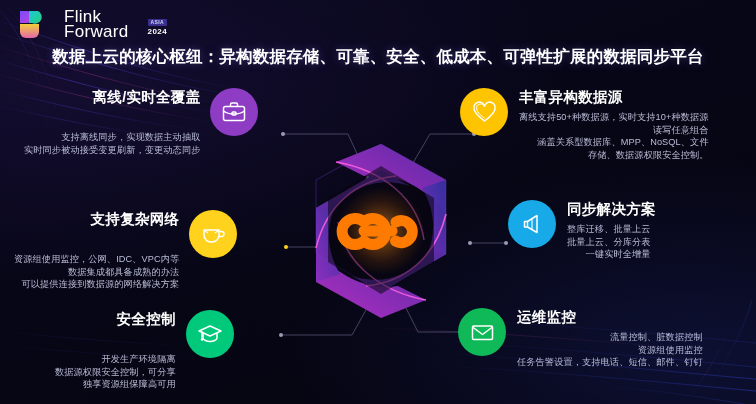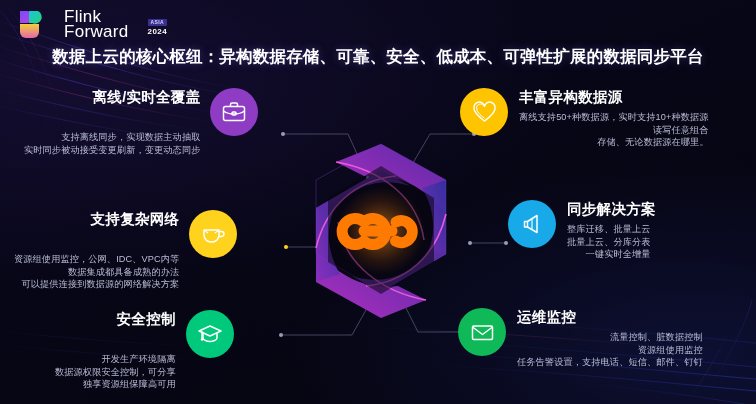--- a/index.html
+++ b/index.html
@@ -306,21 +306,22 @@
       <svg width="27" height="27" viewBox="0 0 27 27" fill="none" stroke="#fff" stroke-width="1.5" stroke-linejoin="round">
         <path d="M13.5 22 C6 16.5 3 13.2 3 9.6 A5.2 5.2 0 0 1 13.5 7.2 A5.2 5.2 0 0 1 24 9.6 C24 13.2 21 16.5 13.5 22 Z"></path>
         <path d="M13.5 19.2 C8 15.1 5.8 12.6 5.8 10 A3.6 3.6 0 0 1 13.5 8" stroke-width="1"></path>
       </svg>
     </div>
     <div class="f-text">
       <div class="f-title">丰富异构数据源</div>
       <div class="f-desc">
         <div>离线支持50+种数据源，实时支持10+种数据源</div>
         <div>读写任意组合</div>
-        <div>存储、无论数据源在哪里。</div>
+        <div>涵盖关系型数据库、MPP、NoSQL、文件</div>
+        <div>存储、数据源权限安全控制。</div>
       </div>
     </div>
   </div>
 
   <div class="feature align-left" id="feat-solution">
     <div class="icon-circle" style="background:#18a9e8">
       <svg width="26" height="26" viewBox="0 0 26 26" fill="none" stroke="#fff" stroke-width="1.5" stroke-linejoin="round">
         <path d="M18 4.5 L8.5 10.5 V16 L18 21.5 Z"></path>
         <path d="M8.5 10.5 H5.5 V16 H8.5"></path>
         <path d="M13 8 V18.5" stroke-width="1.1"></path>

